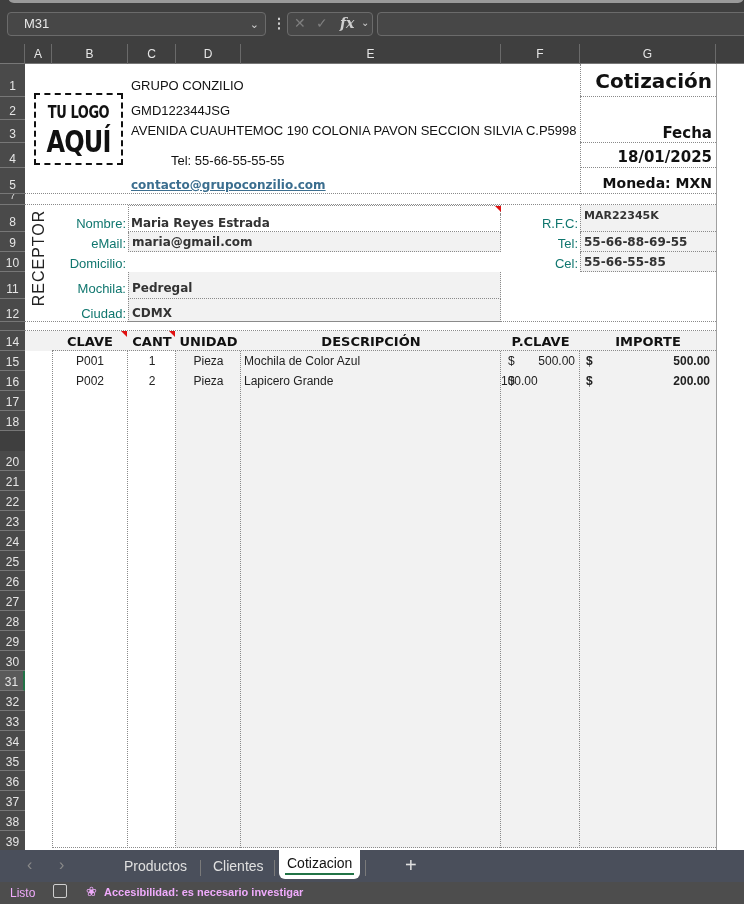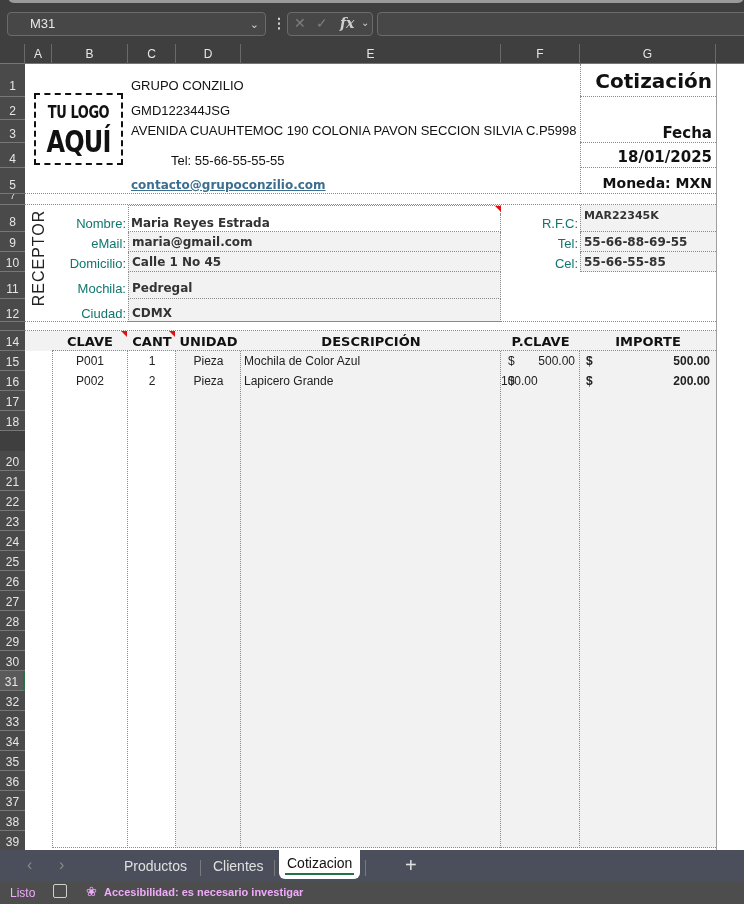--- a/index.html
+++ b/index.html
@@ -1,19 +1,19 @@
 <!DOCTYPE html>
 <html><head>
 <meta charset="utf-8">
 <style>
   * { box-sizing: border-box; margin: 0; padding: 0; }
   html, body { width: 744px; height: 904px; overflow: hidden; background: #3b3b3b; font-family: "Liberation Sans", sans-serif; }
   .topbar { position: absolute; left: 0; top: 0; width: 744px; height: 44px; background: #3f3f3f; }
   .topstrip { position: absolute; left: 8px; top: -6px; width: 736px; height: 9px; background: #9a9a9a; border-radius: 0 0 6px 6px; }
-  .namebox { position: absolute; left: 7px; top: 12px; width: 259px; height: 24px; border: 1px solid #6b6b6b; border-radius: 4px; background: #474747; color: #e8e8e8; font-size: 13px; line-height: 22px; padding-left: 22px; }
+  .namebox { position: absolute; left: 7px; top: 12px; width: 259px; height: 24px; border: 1px solid #6b6b6b; border-radius: 4px; background: #474747; color: #e8e8e8; font-size: 13px; line-height: 22px; padding-left: 16px; }
   .namebox .chev { position: absolute; right: 6px; top: 0; color: #d0d0d0; font-size: 11px; }
   .dots3 { position: absolute; left: 272px; top: 14px; color: #cfcfcf; font-size: 14px; font-weight: bold; line-height: 18px; }
   .fxbox { position: absolute; left: 287px; top: 12px; width: 86px; height: 24px; border: 1px solid #6b6b6b; border-radius: 4px; background: #474747; }
   .fxbox span { position: absolute; top: 2px; font-size: 14px; color: #7f7f7f; }
   .fxbox .fx { color: #cfcfcf; font-style: italic; font-family: "DejaVu Serif", serif; font-weight: bold; font-size: 14px; }
   .formula { position: absolute; left: 377px; top: 12px; width: 380px; height: 24px; border: 1px solid #6b6b6b; border-radius: 4px; background: #474747; }
 
   .colhdr { position: absolute; left: 0; top: 44px; width: 744px; height: 20px; background: #3f3f3f; border-bottom: 1px solid #777; }
   .colhdr .c { position: absolute; top: 0; height: 20px; line-height: 20px; text-align: center; color: #e6e6e6; font-size: 12px; border-right: 1px solid #6a6a6a; }
   .corner { position: absolute; left: 8px; top: 48px; width: 0; height: 0; border-left: 13px solid transparent; border-bottom: 13px solid #e6e6e6; }
@@ -159,21 +159,20 @@
   <div class="abs" style="left:103px;top:141px;width:373px;height:27px;border:1px dotted #8a8a8a;border-bottom:none;border-right:1px dotted #8a8a8a;"></div>
   <div class="tri" style="left:470px;top:142px;"></div>
 
   <div class="lbl" style="left:0;width:101px;top:152px;">Nombre:</div>
   <div class="val dotb dotr" style="left:103px;width:373px;top:150px;height:18px;line-height:18px;">Maria Reyes Estrada</div>
 
   <div class="lbl" style="left:0;width:101px;top:172px;">eMail:</div>
   <div class="val shade dotb dotr dotl" style="left:103px;width:373px;top:168px;height:20px;line-height:20px;">maria@gmail.com</div>
 
   <div class="lbl" style="left:0;width:101px;top:192px;">Domicilio:</div>
-  <div class="val shade dotb dotr dotl" style="left:103px;width:373px;top:188px;height:20px;line-height:20px;">Calle 1 No 45</div>
 
   <div class="lbl" style="left:0;width:101px;top:217px;">Mochila:</div>
   <div class="val shade dotb dotr dotl" style="left:103px;width:373px;top:208px;height:27px;line-height:32px;">Pedregal</div>
 
   <div class="lbl" style="left:0;width:101px;top:242px;">Ciudad:</div>
   <div class="val shade dotb dotr dotl" style="left:103px;width:373px;top:235px;height:23px;line-height:28px;">CDMX</div>
 
   <div class="lbl" style="left:476px;width:77px;top:152px;">R.F.C:</div>
   <div class="val shade dotb dotl" style="left:555px;width:136px;top:141px;height:27px;line-height:22px;font-size:11px;">MAR22345K</div>
 

